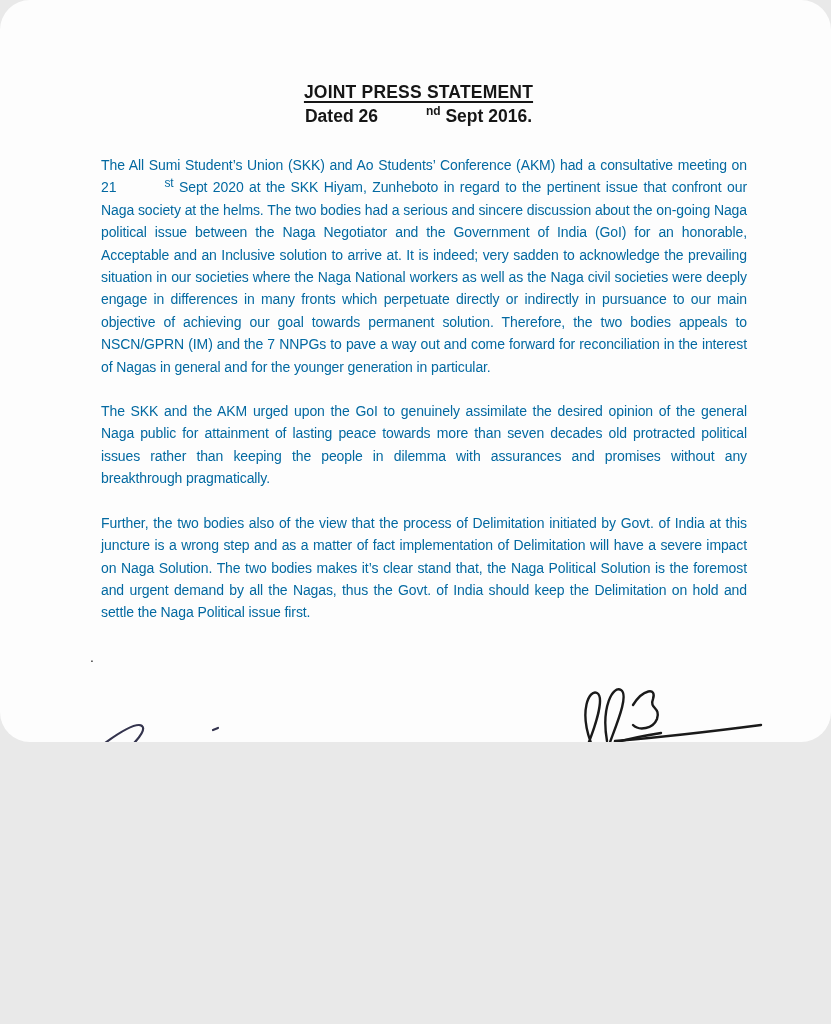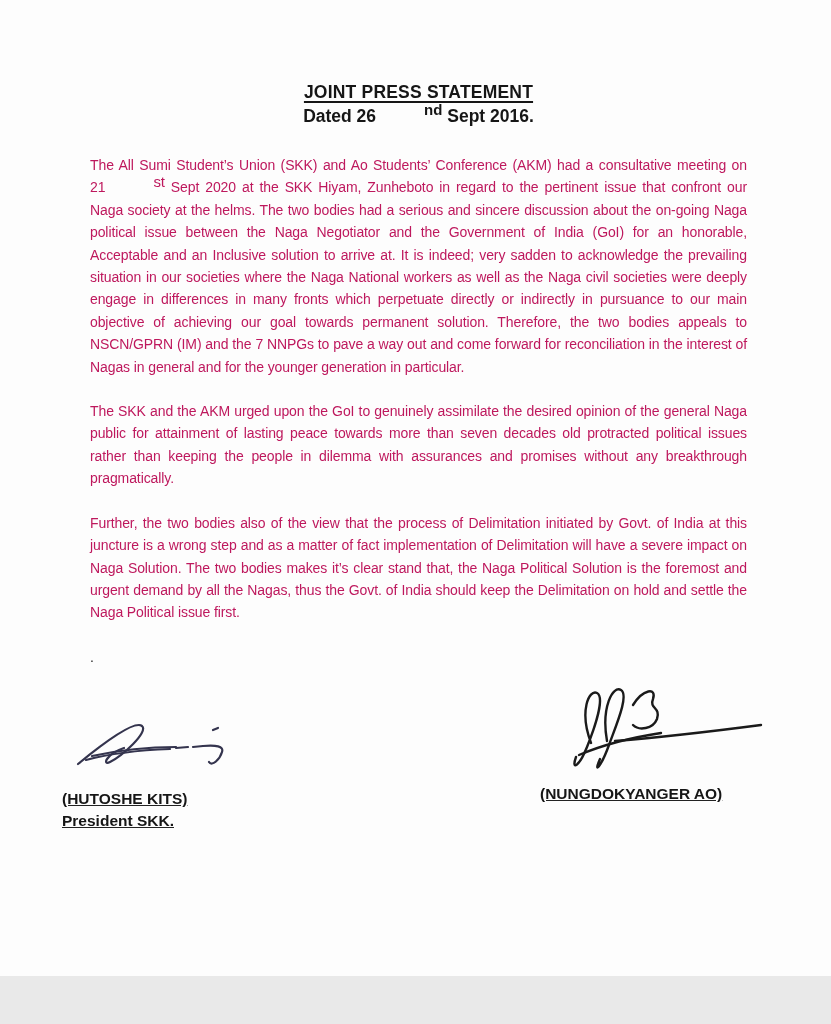--- a/index.html
+++ b/index.html
@@ -3,26 +3,27 @@
 <meta charset="utf-8">
 <style>
   html, body {
     margin: 0;
     padding: 0;
     background: #e9e9e9;
   }
   .page {
     position: relative;
     width: 831px;
-    height: 976px;
+    height: 742px;
     margin: 0 auto;
     background: #fdfdfd;
     font-family: "Liberation Sans", sans-serif;
     color: #222222;
     overflow: hidden;
+    border-radius: 30px;
   }
   .doc {
     position: absolute;
     left: 90px;
     top: 80px;
     width: 657px;
   }
   .title-line {
     text-align: center;
     font-weight: bold;
@@ -37,35 +38,35 @@
     text-underline-offset: 3px;
   }
   .date-line {
     text-align: center;
     font-weight: bold;
     font-size: 17.5px;
     line-height: 24px;
     color: #161616;
   }
   sup.ord {
-    font-size: 15px;
+    font-size: 12px;
     line-height: 0;
     vertical-align: super;
     padding-left: 48px;
   }
   .body-text {
     margin-top: 26px;
   }
   p.para {
-    margin: 0 0 22px 0;
+    margin: 0 0 22px 11px;
     font-size: 14px;
     line-height: 22.4px;
     text-align: justify;
     letter-spacing: -0.1px;
-    color: #be185d;
+    color: #0369a1;
   }
   p.stray {
     margin: 0;
     font-size: 14px;
     line-height: 22.4px;
     color: #262626;
   }
   .sig-block {
     position: absolute;
     text-decoration: underline;

